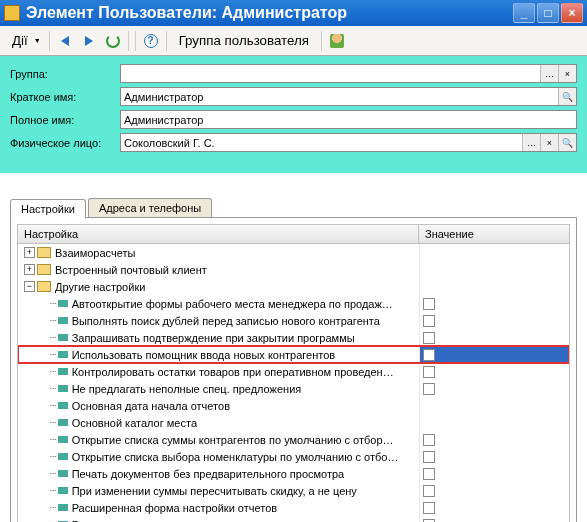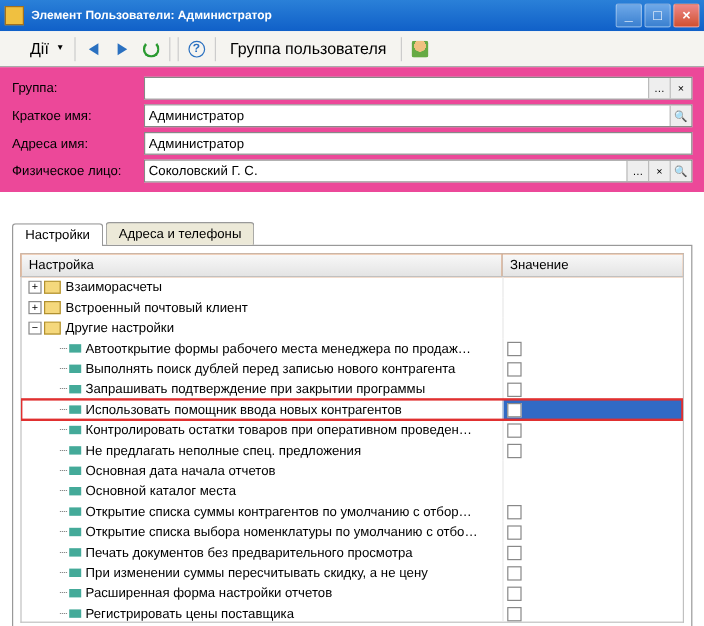--- a/index.html
+++ b/index.html
@@ -1,27 +1,27 @@
 <!DOCTYPE html>
 <html><head>
 <meta charset="utf-8">
 <style>
   * { box-sizing: border-box; margin: 0; padding: 0; }
   body { font-family: Tahoma, Arial, sans-serif; font-size: 11px; background: #fff; width: 587px; height: 522px; overflow: hidden; }
   .titlebar { background: linear-gradient(#2a80d8, #1060c8); color: #fff; height: 26px; display: flex; align-items: center; padding: 0 4px; }
   .titlebar .icon-slot { width: 16px; height: 16px; background: #f0c040; border: 1px solid #a07020; margin-right: 6px; }
-  .titlebar .title { font-weight: bold; flex: 1; font-size: 10px; }
+  .titlebar .title { font-weight: bold; flex: 1; font-size: 16px; }
   .titlebar .winbtn { width: 22px; height: 20px; background: linear-gradient(#6ea8e8,#3a80d0); border: 1px solid #fff5; margin-left: 2px; display: flex; align-items: center; justify-content: center; color: #fff; font-weight: bold; font-family: Arial; font-size: 12px; border-radius: 2px;}
   .titlebar .closebtn { background: linear-gradient(#e88,#d05030); }
-  .toolbar { height: 30px; border-bottom: 1px solid #aaa; display: flex; align-items: center; padding: 2px 17px; gap: 2px; background: #f5f4f0;}
+  .toolbar { height: 30px; border-bottom: 1px solid #aaa; display: flex; align-items: center; padding: 2px 4px; gap: 2px; background: #f5f4f0;}
   .tb-btn { height: 22px; min-width: 22px; border: 1px solid transparent; display: inline-flex; align-items: center; justify-content: center; padding: 0 3px; background: transparent; }
   .tb-sep { width: 1px; height: 20px; background: #ccc; margin: 0 2px; }
   .dropdown-arrow { margin-left: 2px; font-size: 7px; }
   .tb-text { padding: 0 4px; }
-  .form-area { padding: 8px 10px 4px 10px; background: #ec4899; }
+  .form-area { padding: 8px 10px 17px 10px; background: #5eead4; }
   .form-row { display: flex; align-items: center; margin-bottom: 4px; }
   .form-label { width: 110px; }
   .form-input { flex: 1; height: 19px; border: 1px solid #888; background: #fff; padding: 0 3px; font-family: inherit; font-size: 11px; }
   .input-wrap { flex: 1; display: flex; align-items: stretch; height: 19px; border: 1px solid #888; background: #fff; }
   .input-wrap input { flex: 1; border: none; outline: none; padding: 0 3px; font-family: inherit; font-size: 11px; }
   .mini-btn { width: 18px; border-left: 1px solid #bbb; background: #eee; display: flex; align-items: center; justify-content: center; font-size: 9px; cursor: pointer;}
   .tabs { display: flex; margin: 6px 10px 0 10px; }
   .tab { border: 1px solid #999; border-bottom: none; padding: 3px 10px; background: #ece9d8; margin-right: 2px; border-radius: 3px 3px 0 0; margin-top: 19px; }
   .tab.active { background: #fff; position: relative; top: 1px; }
   .tab-content { margin: 0 10px 6px 10px; border: 1px solid #999; background: #fff; padding: 6px; height: 322px; display: flex; flex-direction: column;}
@@ -104,21 +104,21 @@
     </div>
   </div>
   <div class="form-row">
     <span class="form-label">Краткое имя:</span>
     <div class="input-wrap">
       <input value="Администратор" style="">
       <span class="mini-btn">🔍</span>
     </div>
   </div>
   <div class="form-row">
-    <span class="form-label">Адреса имя:</span>
+    <span class="form-label">Полное имя:</span>
     <input class="form-input" value="Администратор" style="">
   </div>
   <div class="form-row">
     <span class="form-label">Физическое лицо:</span>
     <div class="input-wrap">
       <input value="Соколовский Г. С." style="">
       <span class="mini-btn">…</span>
       <span class="mini-btn">×</span>
       <span class="mini-btn">🔍</span>
     </div>

